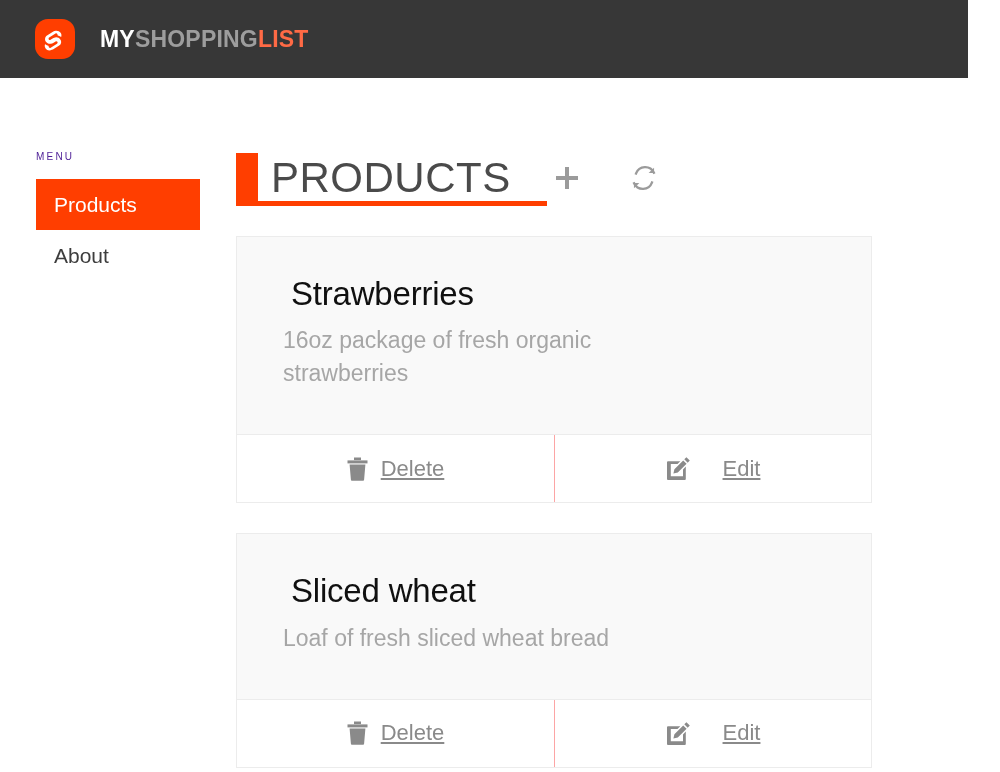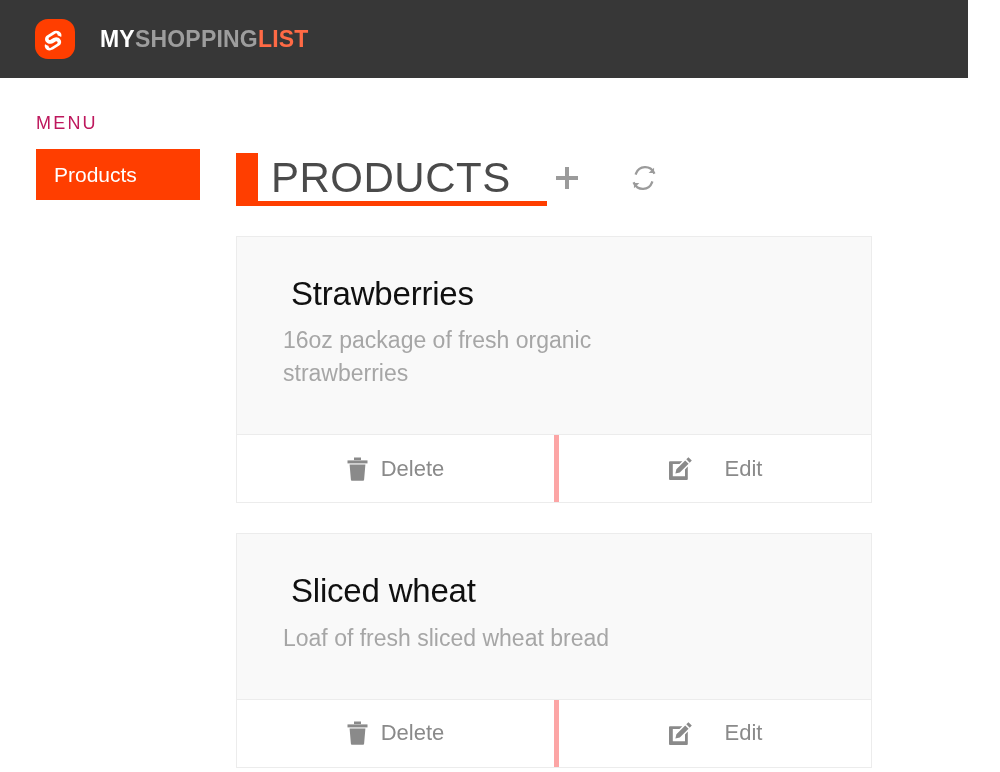--- a/index.html
+++ b/index.html
@@ -52,24 +52,24 @@
   .brand .b-shop { color: #9d9d9d; }
   .brand .b-list { color: #ff6a45; }
 
   
   .sidebar {
     position: absolute;
     left: 0; top: 78px;
     width: 236px;
   }
   .menu-label {
-    margin: 36px 0 0 36px;
-    font-size: 18px;
+    margin: 74px 0 0 36px;
+    font-size: 10px;
     letter-spacing: 2.2px;
-    color: #be185d;
+    color: #4c1d95;
     line-height: 1;
   }
   .menu-list {
     margin: 17px 0 0 36px;
     padding: 0;
     list-style: none;
     width: 164px;
   }
   .menu-item {
     display: block;
@@ -186,23 +186,24 @@
     display: flex;
     align-items: center;
     justify-content: center;
     gap: 13px;
     font-size: 22px;
     color: #8a8a8a;
     background: #ffffff;
     border: 0;
     box-sizing: border-box;
     font-family: "Liberation Sans", sans-serif;
+    text-decoration: underline;
   }
   .card-action + .card-action {
-    border-left: 5px solid #fca5a5;
+    border-left: 1px solid #fca5a5;
     gap: 32px;
   }
   .card-action svg { display: block; }
 </style>
 </head>
 <body>
 
 <div id="root">
 
   <div class="topbar">
@@ -215,20 +216,21 @@
     </span>
     <div class="brand">
       <span class="b-my">MY</span><span class="b-shop">SHOPPING</span><span class="b-list">LIST</span>
     </div>
   </div>
 
   <nav class="sidebar">
     <div class="menu-label">MENU</div>
     <ul class="menu-list">
       <li class="menu-item active">Products</li>
+      <li class="menu-item">About</li>
     </ul>
   </nav>
 
   <main class="main">
 
     <div class="page-head">
       <div class="title-wrap">
         <span class="title-bar"></span>
         <span class="title-underline"></span>
         <h1 class="page-title">PRODUCTS</h1>

